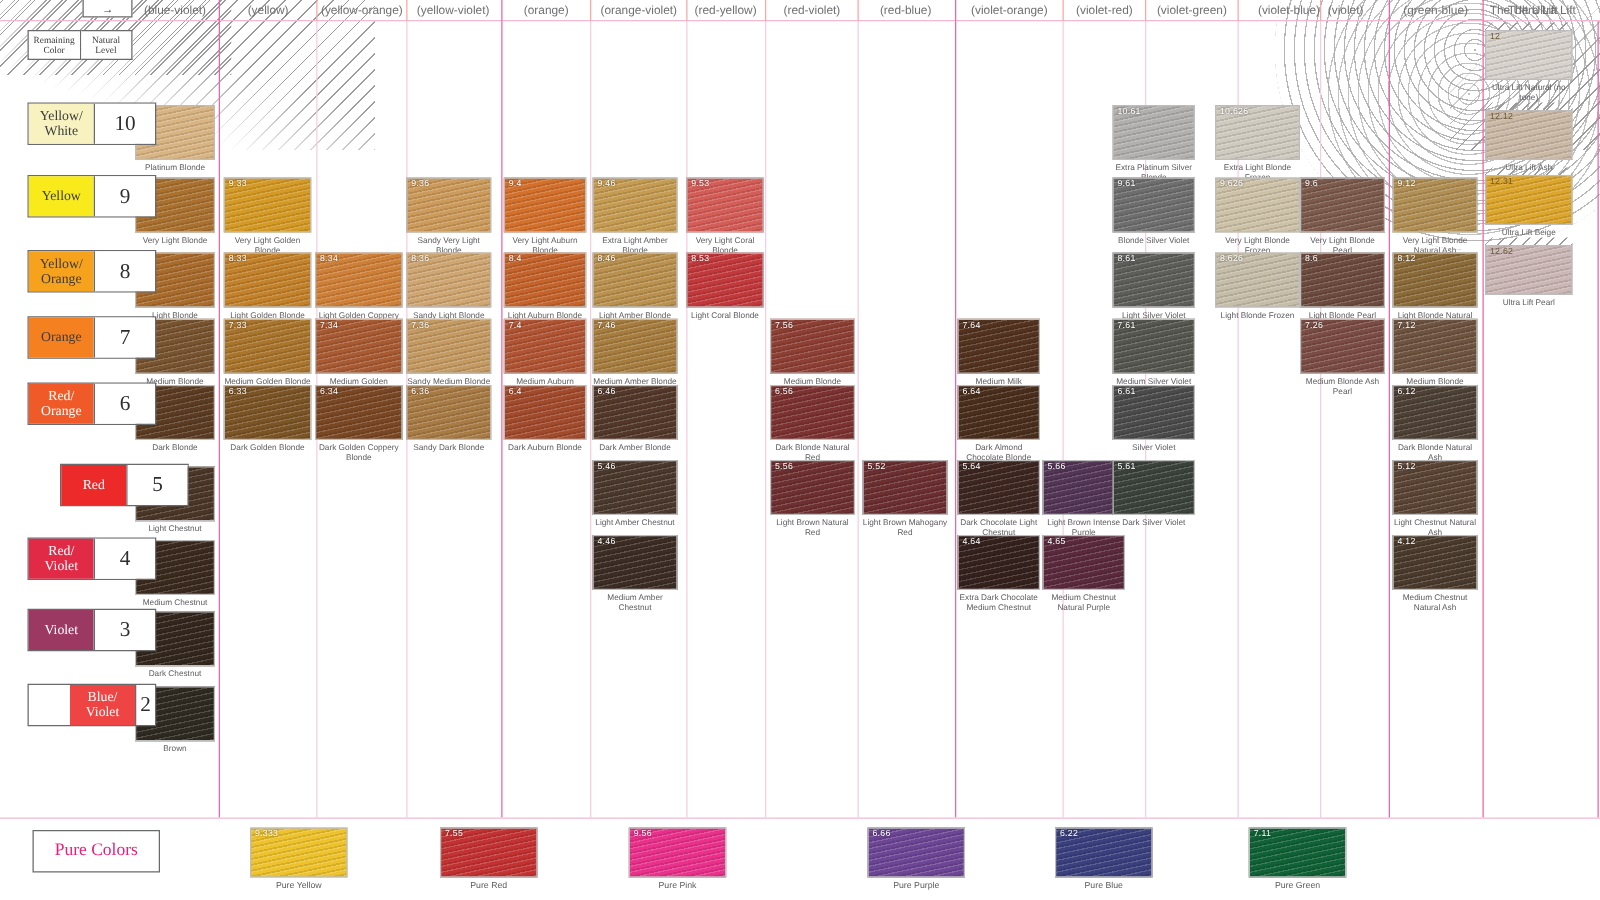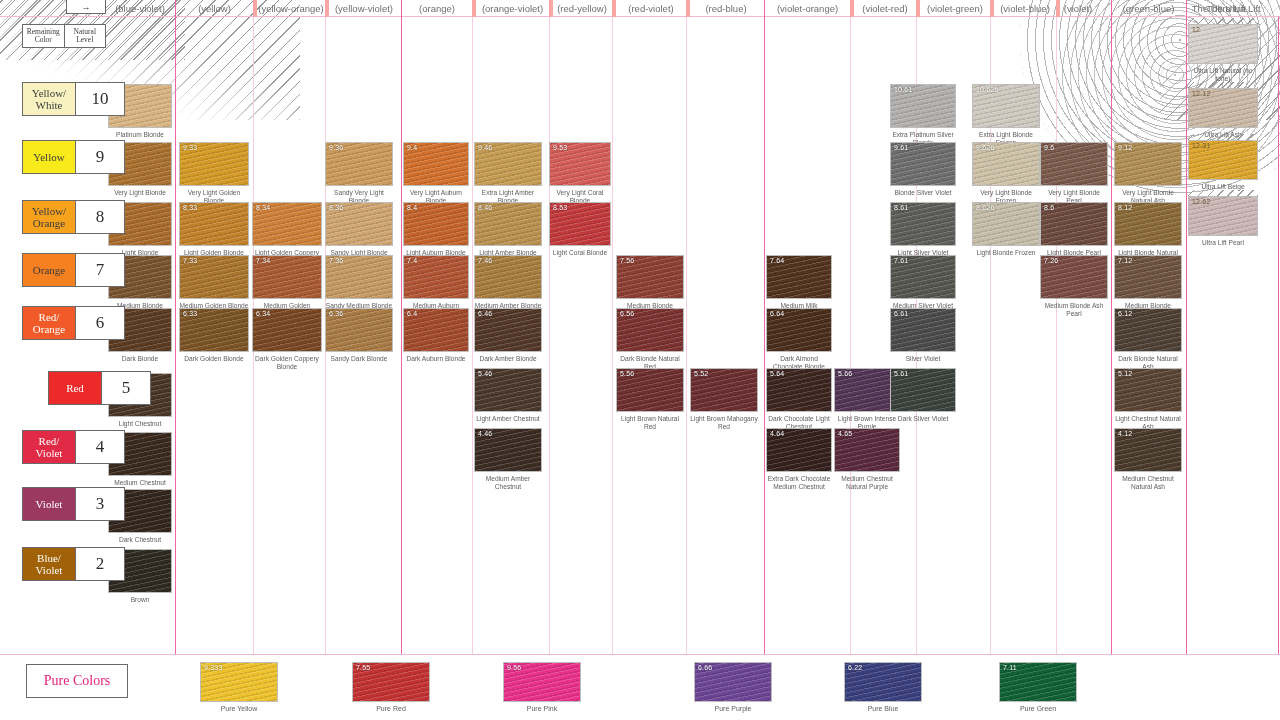--- a/index.html
+++ b/index.html
@@ -44,21 +44,21 @@
   }
 
   
   .hdr{
     position:absolute; top:0; left:0; width:1280px; height:17px;
     border-bottom:1px solid #f3b9d2;
   }
   .hdr .cell{
     position:absolute; top:0; height:17px; line-height:17px;
     text-align:center; font-size:9.5px; color:#6f6f72;
-    border-left:4px solid #fca5a5;
+    border-left:1px solid #fca5a5;
   }
   .hdr .cell.grp{ border-left:1.6px solid #ef64a2; }
   .hdr .cell.nob{ border-left:none; }
 
   .bases-box{
     position:absolute; left:66px; top:-10px; width:40px; height:24px;
     border:1.4px solid #6a6a6c; background:#fff;
     text-align:center; font-family:"Liberation Serif", serif;
     font-size:9px; color:#3b3b3d; line-height:11px; z-index:6;
   }
@@ -148,21 +148,21 @@
     <div class="cell" style="left: 253px; width: 72px;">(yellow-orange)</div>
     <div class="cell" style="left: 325px; width: 74px;">(yellow-violet)</div>
     <div class="cell grp" style="left: 401px; width: 71px;">(orange)</div>
     <div class="cell" style="left: 472px; width: 77px;">(orange-violet)</div>
     <div class="cell" style="left: 549px; width: 62px;">(red-yellow)</div>
     <div class="cell" style="left: 612px; width: 74px;">(red-violet)</div>
     <div class="cell" style="left: 686px; width: 76px;">(red-blue)</div>
     <div class="cell grp" style="left: 764px; width: 86px;">(violet-orange)</div>
     <div class="cell" style="left: 850px; width: 66px;">(violet-red)</div>
     <div class="cell" style="left: 916px; width: 74px;">(violet-green)</div>
-    <div class="cell" style="left: 990px; width: 66px;">(violet-blue)</div>
+    <div class="cell" style="left: 990px; width: 66px; text-align: right;">(violet-blue)</div>
     <div class="cell" style="left: 1056px; width: 40px;">(violet)</div>
     <div class="cell grp" style="left: 1111px; width: 74px;">(green-blue)</div>
     <div class="cell grp" style="left: 1186px; width: 94px;">The Ultra Lift</div>
   </div>
 
 <div class="bases-box">
   <div>Bases</div>
   <div>→</div>
 </div>
 <div class="hdr2">
@@ -215,21 +215,21 @@
     </div>
     <div class="lvl" style="top: 430px;">
       <div class="nm" style="background: rgb(224, 42, 70); color: rgb(255, 255, 255);">Red/<br>Violet</div>
       <div class="nu">4</div>
     </div>
     <div class="lvl" style="top: 487px;">
       <div class="nm" style="background: rgb(156, 57, 99); color: rgb(255, 255, 255);">Violet</div>
       <div class="nu">3</div>
     </div>
     <div class="lvl" style="top: 547px;">
-      <div class="nm" style="background: #a16207; color: rgb(255, 255, 255);">Blue/<br>Violet</div>
+      <div class="nm" style="background: #ef4444; color: rgb(255, 255, 255); margin-left: 33px;">Blue/<br>Violet</div>
       <div class="nu">2</div>
     </div>
   </div>
 <div id="swatches">
     <div class="sw" style="left: 108px; top: 84px; width: 64px;">
       <div class="chip" style="background-color: rgb(217, 180, 131);">
         <div class="code dk">10</div>
       </div>
       <div class="nm">Platinum Blonde</div>
     </div>

